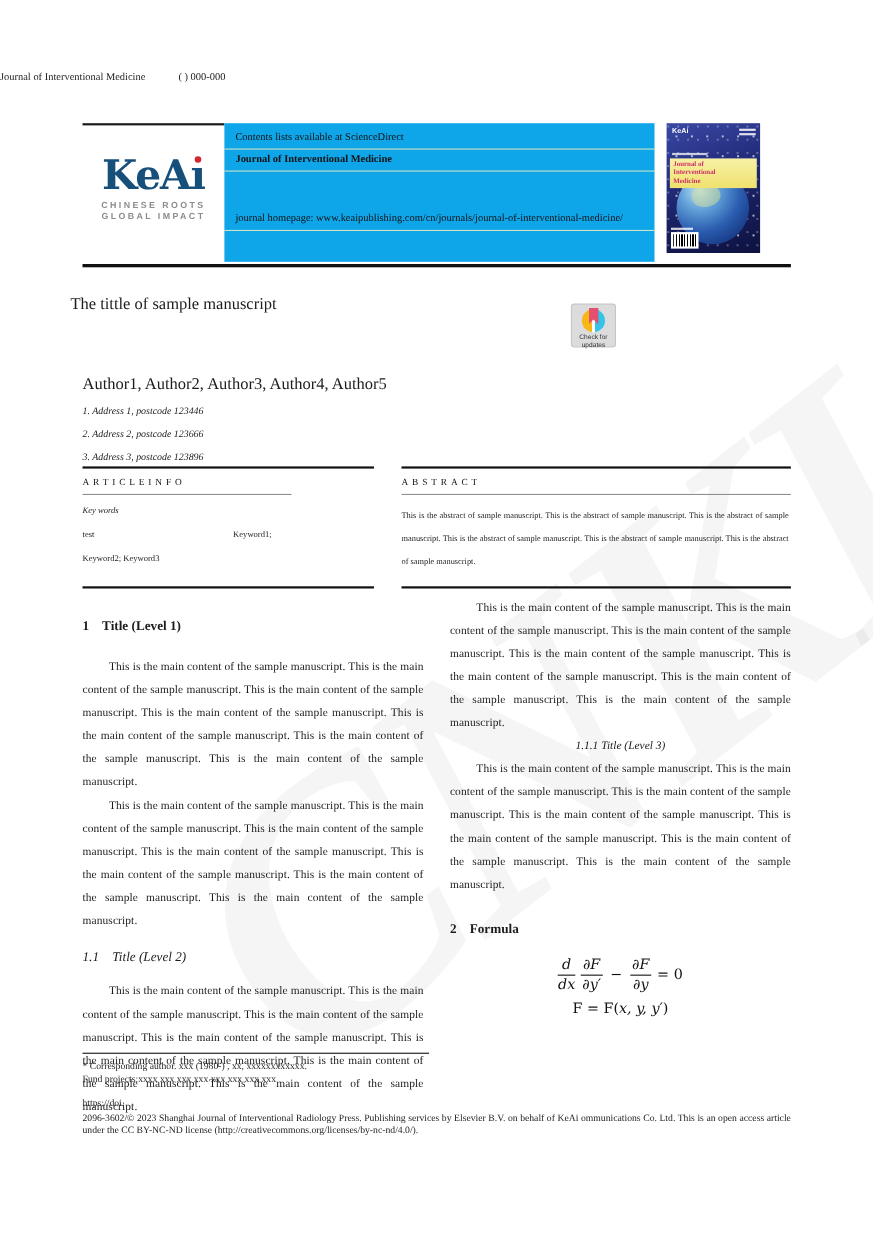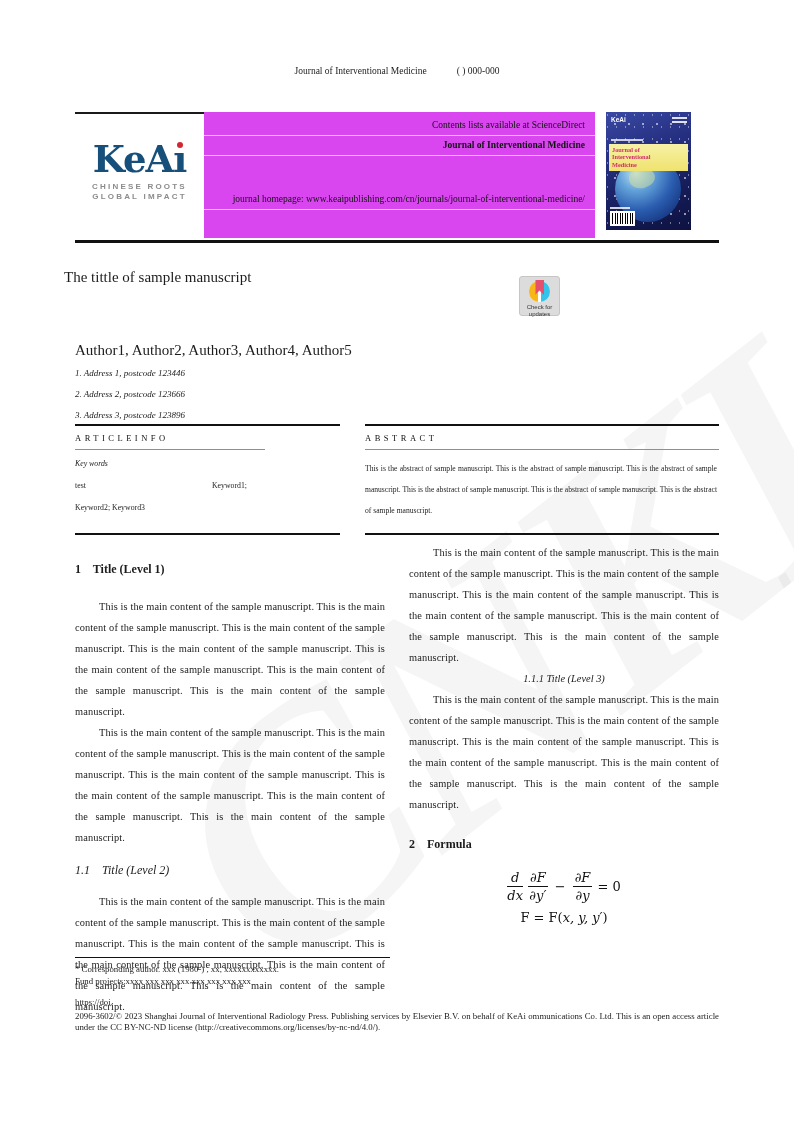--- a/index.html
+++ b/index.html
@@ -16,31 +16,31 @@
     display:flex; align-items:center; justify-content:center;
     pointer-events:none; z-index:0;
   }
   .watermark span {
     font-family:"Liberation Serif",serif; font-weight:bold; font-style:italic;
     font-size:330px; letter-spacing:-12px; color:rgba(80,80,80,0.055);
     transform:rotate(-38deg); white-space:nowrap;
   }
 
   
-  .running-head { top:66px; left:0; width:794px; text-align:center; font-size:9.5px; color:#222; z-index:2; }
+  .running-head { top:66px; left:0; width:794px; text-align:left; font-size:9.5px; color:#222; z-index:2; }
   .running-head .jr { margin-right:30px; }
 
   
   .top-banner { left:75px; top:112px; width:644px; height:126px; display:flex; z-index:2; }
   .logo-box { width:129px; height:126px; background:#fff; border-top:2px solid #1a1a1a; text-align:center; }
   .keai-word { margin-top:26px; display:inline-block; font-family:"DejaVu Serif",serif; font-weight:bold; font-size:37px; color:#174f7b; line-height:38px; letter-spacing:-1px; }
   .keai-i { position:relative; display:inline-block; }
   .keai-i .dot { position:absolute; left:50%; top:2px; transform:translateX(-50%); width:6px; height:6px; border-radius:50%; background:#d22630; }
   .keai-tagline { margin-top:4px; font-family:"Liberation Sans",sans-serif; font-weight:bold; font-size:8px; letter-spacing:2.2px; color:#8c8c8c; line-height:10px; }
-  .green-box { width:391px; height:126px; background:#d946ef; padding-top:4px; font-size:9.5px; color:#111;text-align:right; }
+  .green-box { width:391px; height:126px; background:#0ea5e9; padding-top:4px; font-size:9.5px; color:#111; }
   .g-row { padding:4px 10px 5px 10px; border-bottom:1px solid #c9e4c9; }
   .g-row.bold { font-weight:bold; }
   .g-row.homepage { margin-top:34px; }
   .banner-gap { width:11px; }
 
   
   .cover-box { position:relative; width:85px; height:118px; overflow:hidden;
     background:linear-gradient(160deg,#3a49a4 0%, #252f80 35%, #161c58 70%, #0d1240 100%); }
   .star-field { position:absolute; inset:0; opacity:.75;
     background-image:radial-gradient(circle,rgba(255,255,255,.95) .6px,transparent 1.1px),

